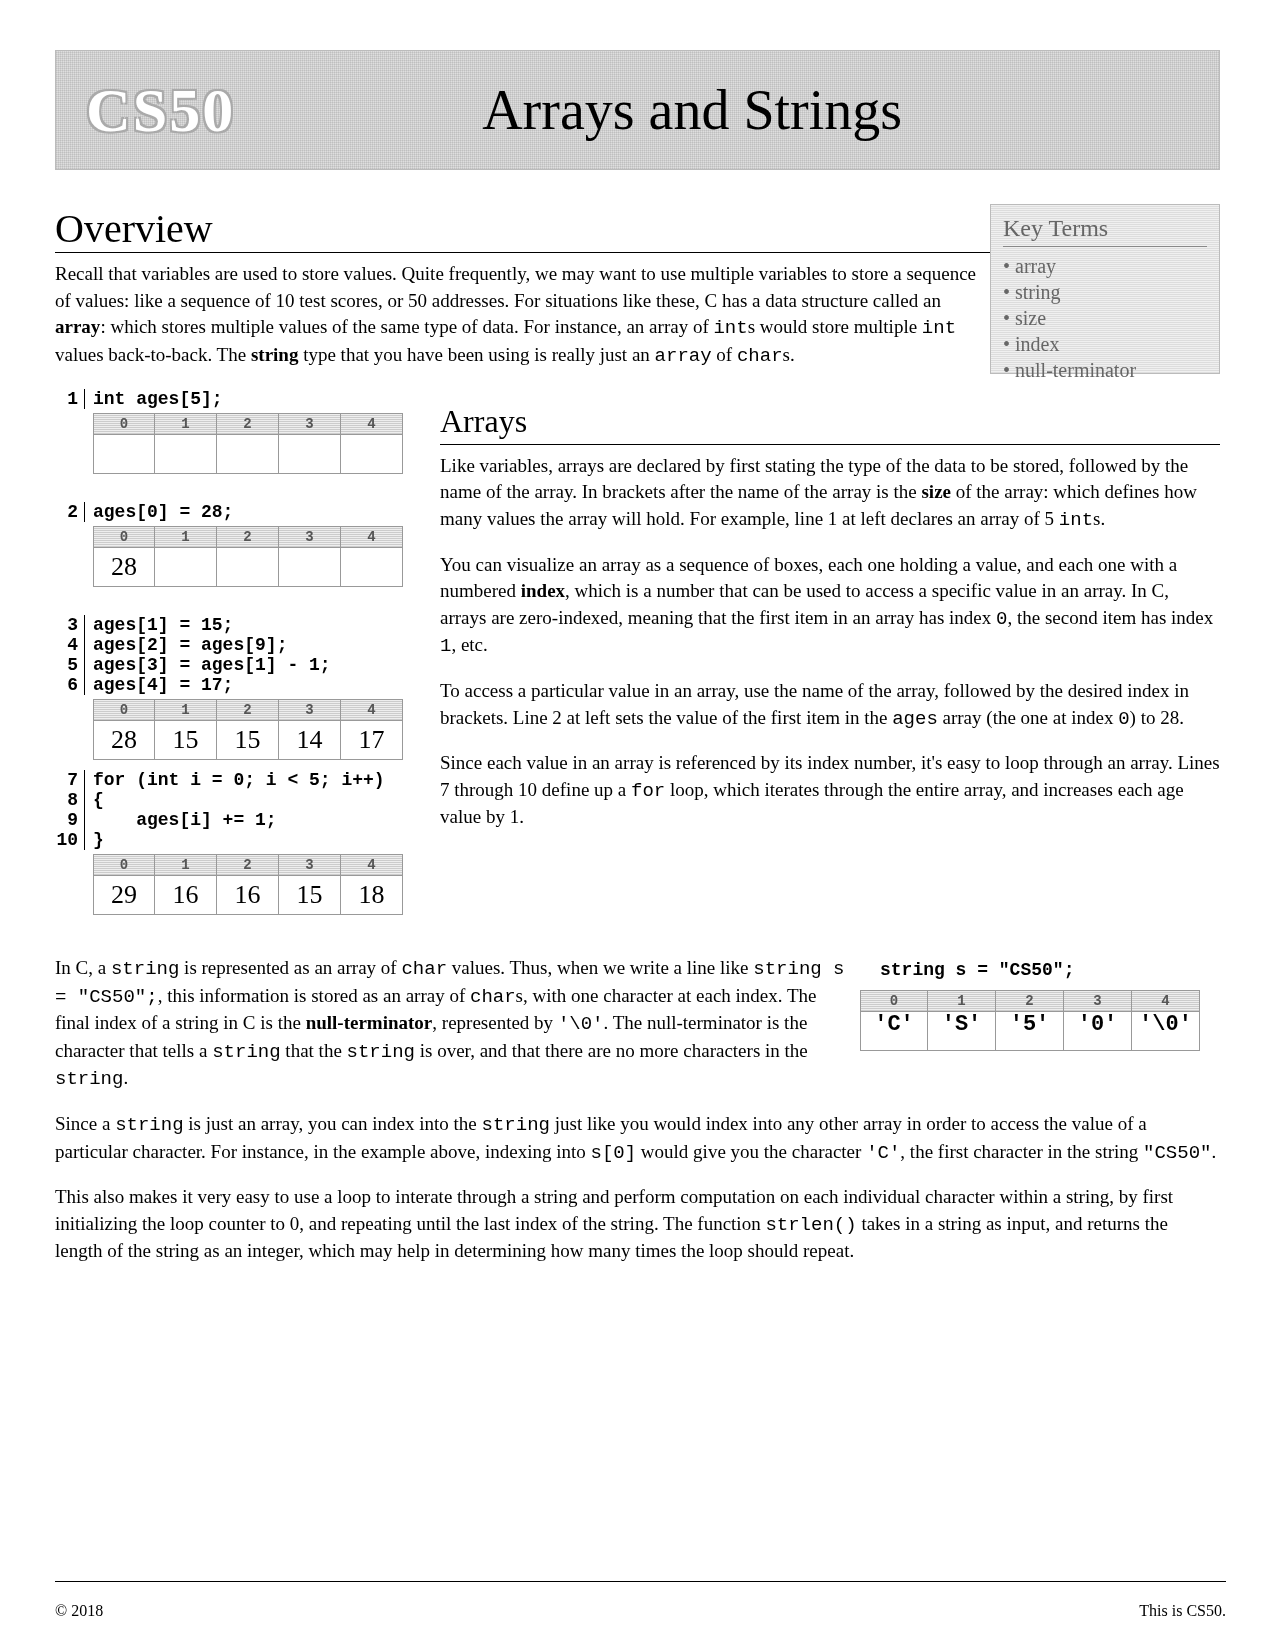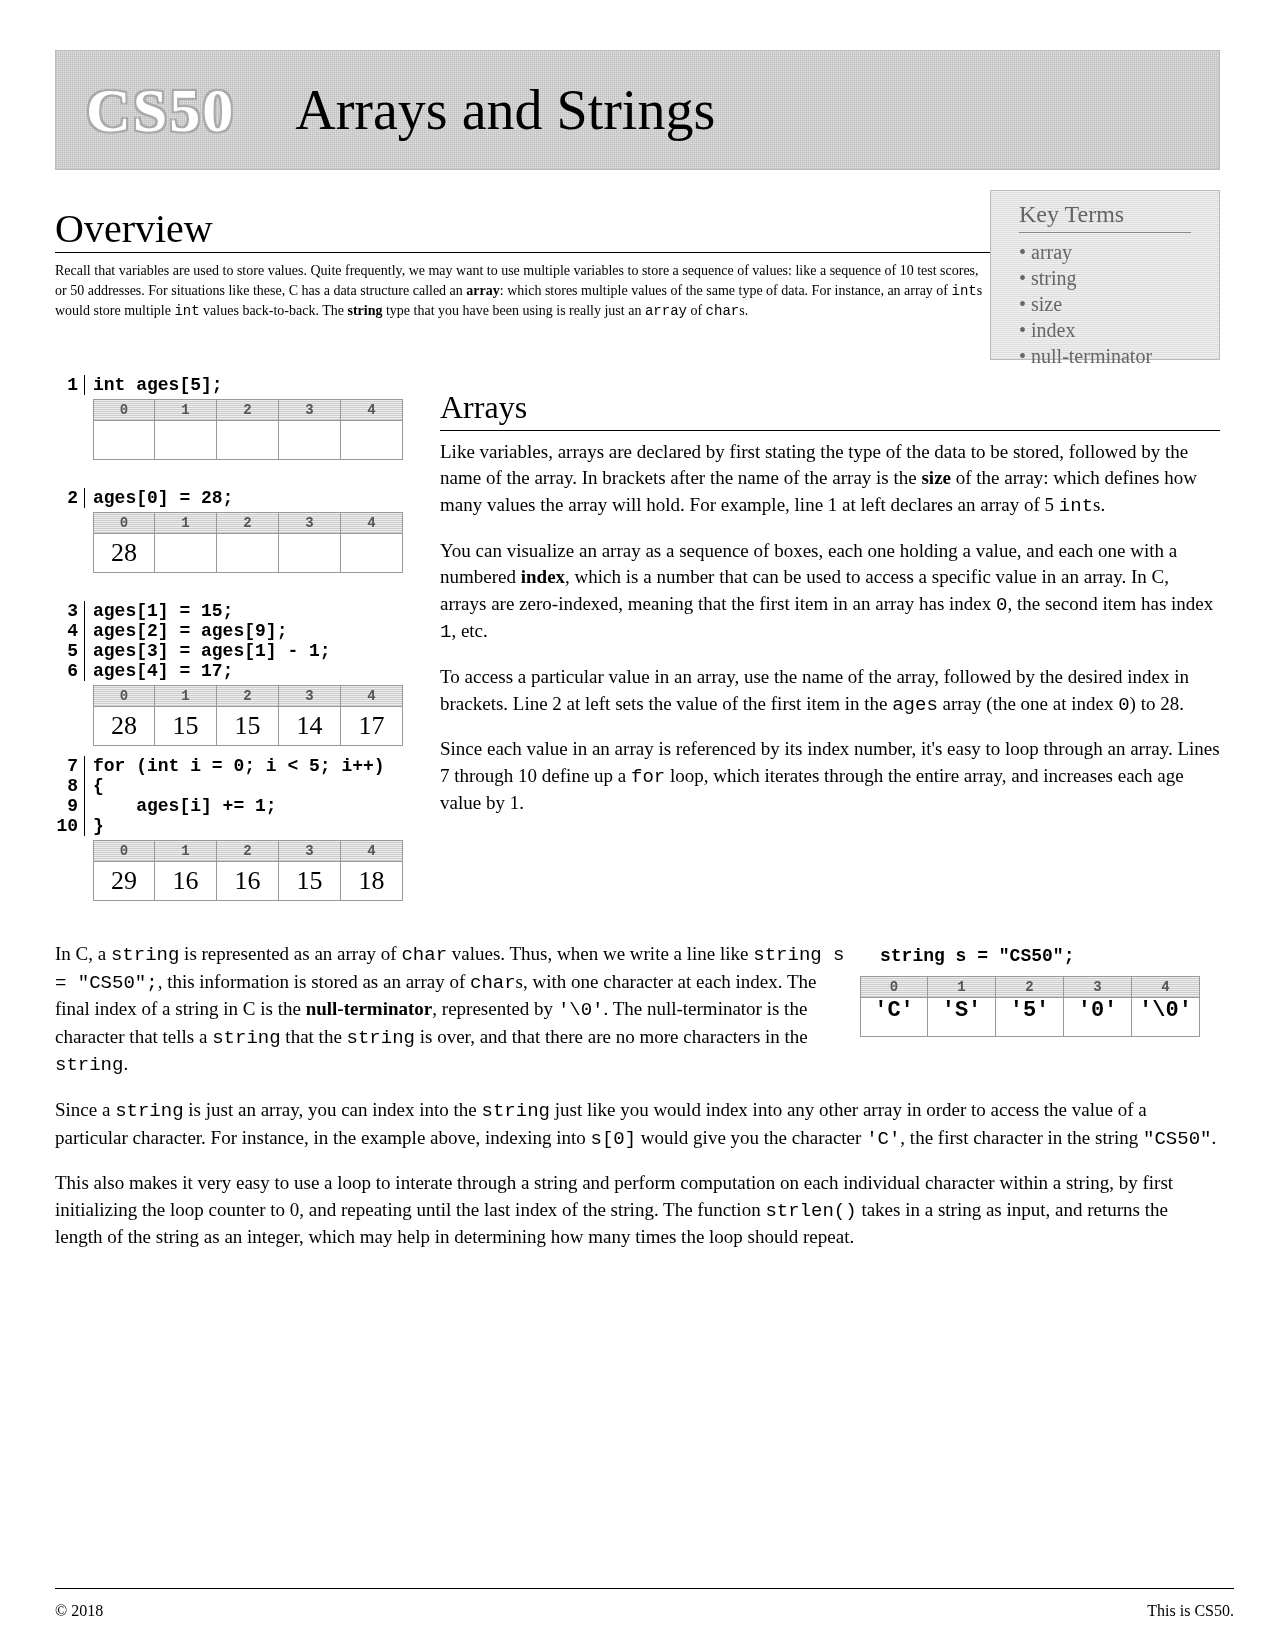--- a/index.html
+++ b/index.html
@@ -1,26 +1,26 @@
 <!DOCTYPE html>
 <html><head>
 <meta charset="utf-8">
 <style>
 *{box-sizing:border-box;margin:0;padding:0}
 body{font-family:Georgia,serif;width:1275px;height:1650px;background:#fff;color:#000;position:relative;padding:50px 55px 0}
 .banner{background:repeating-linear-gradient(0deg,#ddd 0 1px,#eee 1px 2px),repeating-linear-gradient(90deg,#ddd 0 1px,#eee 1px 2px);background-blend-mode:multiply;height:120px;display:flex;align-items:center;padding:16px 30px;border:1px solid #bbb}
 .logo{font:700 62px Georgia,serif;color:#fff;text-shadow:2px 2px 0 #aaa,-2px -2px 0 #aaa,2px -2px 0 #aaa,-2px 2px 0 #aaa;letter-spacing:2px;margin-right:60px}
-.banner-title{font:400 56px Georgia,serif;flex:1;padding-right:100px}
+.banner-title{font:400 56px Georgia,serif;flex:1;text-align:center;padding-right:100px}
 .mono{font-family:'Courier New',monospace}
 h2{font-size:40px;font-weight:400;border-bottom:1px solid #000;margin:35px 0 8px}
 h3.sub{font-size:32px;font-weight:400;border-bottom:1px solid #000;margin:10px 0 8px}
 .row{display:flex;}
 .grow{flex:1}
-.overview-text{font-size:14px;line-height:1.4}
-.key-terms{width:230px;background:repeating-linear-gradient(0deg,#ddd 0 1px,#f0f0f0 1px 2px);border:1px solid #bbb;padding:8px 28px;font-size:20px;color:#666;height:170px;margin-top:20px}
+.overview-text{font-size:19px;line-height:1.4}
+.key-terms{width:230px;background:repeating-linear-gradient(0deg,#ddd 0 1px,#f0f0f0 1px 2px);border:1px solid #bbb;padding:8px 12px;font-size:20px;color:#666;height:170px;margin-top:34px}
 .key-terms .kt-title{font-size:24px;border-bottom:1px solid #888;margin-bottom:6px;padding-bottom:2px}
 .key-terms div{line-height:1.3}
 .arrays-row{display:flex;gap:25px;margin-top:15px}
 .code-col{width:360px}
 .text-col{flex:1;font-size:19px;line-height:1.4}
 .text-col p{margin-bottom:18px}
 .line{display:flex;font:700 18px 'Courier New',monospace;align-items:flex-start}
 .ln{width:30px;text-align:right;border-right:1px solid #000;padding-right:6px}
 .lc{padding-left:8px;white-space:pre}
 .arr{display:flex;margin:4px 0 10px 38px}
@@ -28,21 +28,21 @@
 .cell+.cell{border-left:none}
 .idx{background:repeating-linear-gradient(0deg,#ccc 0 1px,#eee 1px 2px);text-align:center;font:700 14px 'Courier New',monospace;color:#555;padding:2px 0;border-bottom:1px solid #999}
 .val{text-align:center;font:400 26px Georgia,serif;height:38px;line-height:38px}
 .val.mn{font:700 22px 'Courier New',monospace}
 .strings-wrap{margin-top:30px}
 .strings-row{display:flex;gap:14px}
 .strings-text{flex:1;font-size:19px;line-height:1.4}
 .strings-text p{margin-bottom:18px}
 .string-fig{width:360px;margin-top:5px}
 .string-fig .code{font:700 18px 'Courier New',monospace;margin-bottom:10px;margin-left:20px}
-.footer{position:absolute;bottom:30px;left:55px;right:41px;border-top:1px solid #000;padding-top:13px;display:flex;justify-content:space-between;font-size:16px}
+.footer{position:absolute;bottom:30px;left:55px;right:49px;border-top:1px solid #000;padding-top:20px;display:flex;justify-content:space-between;font-size:16px}
 b{font-weight:700}
 </style>
 </head>
 <body>
 
 <div class="banner">
   <div class="logo">CS50</div>
   <div class="banner-title">Arrays and Strings</div>
 </div>
 

